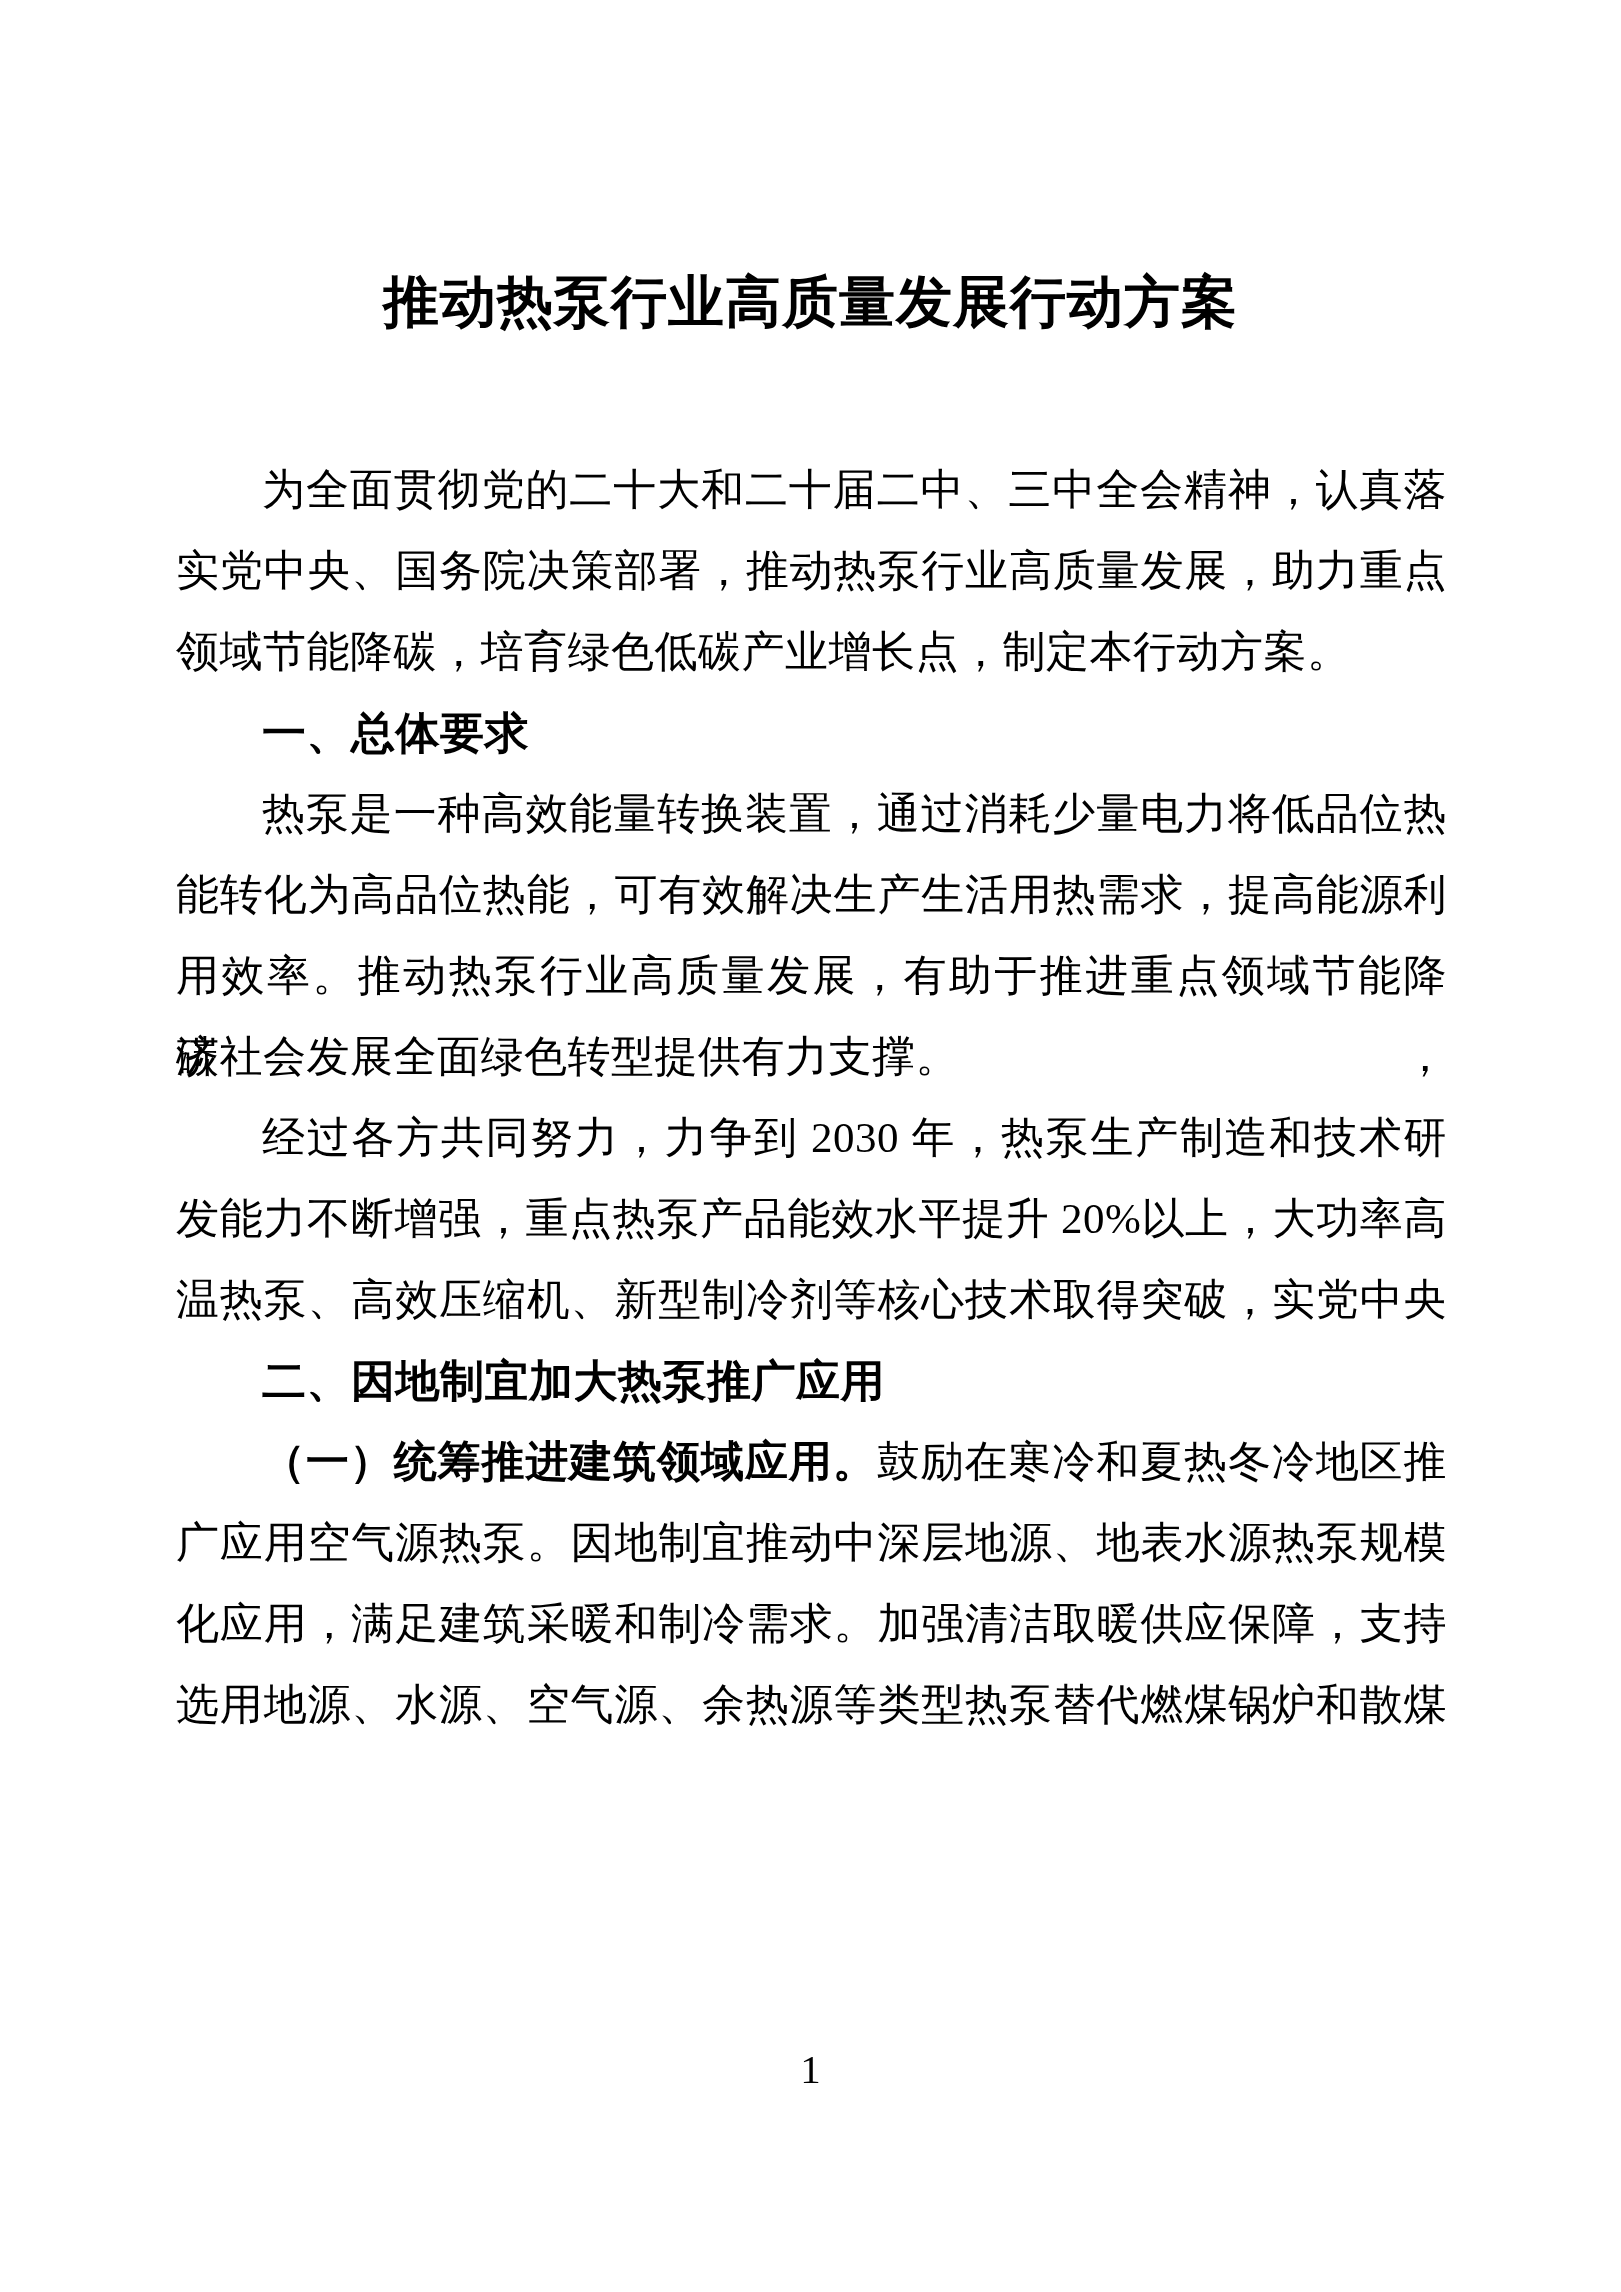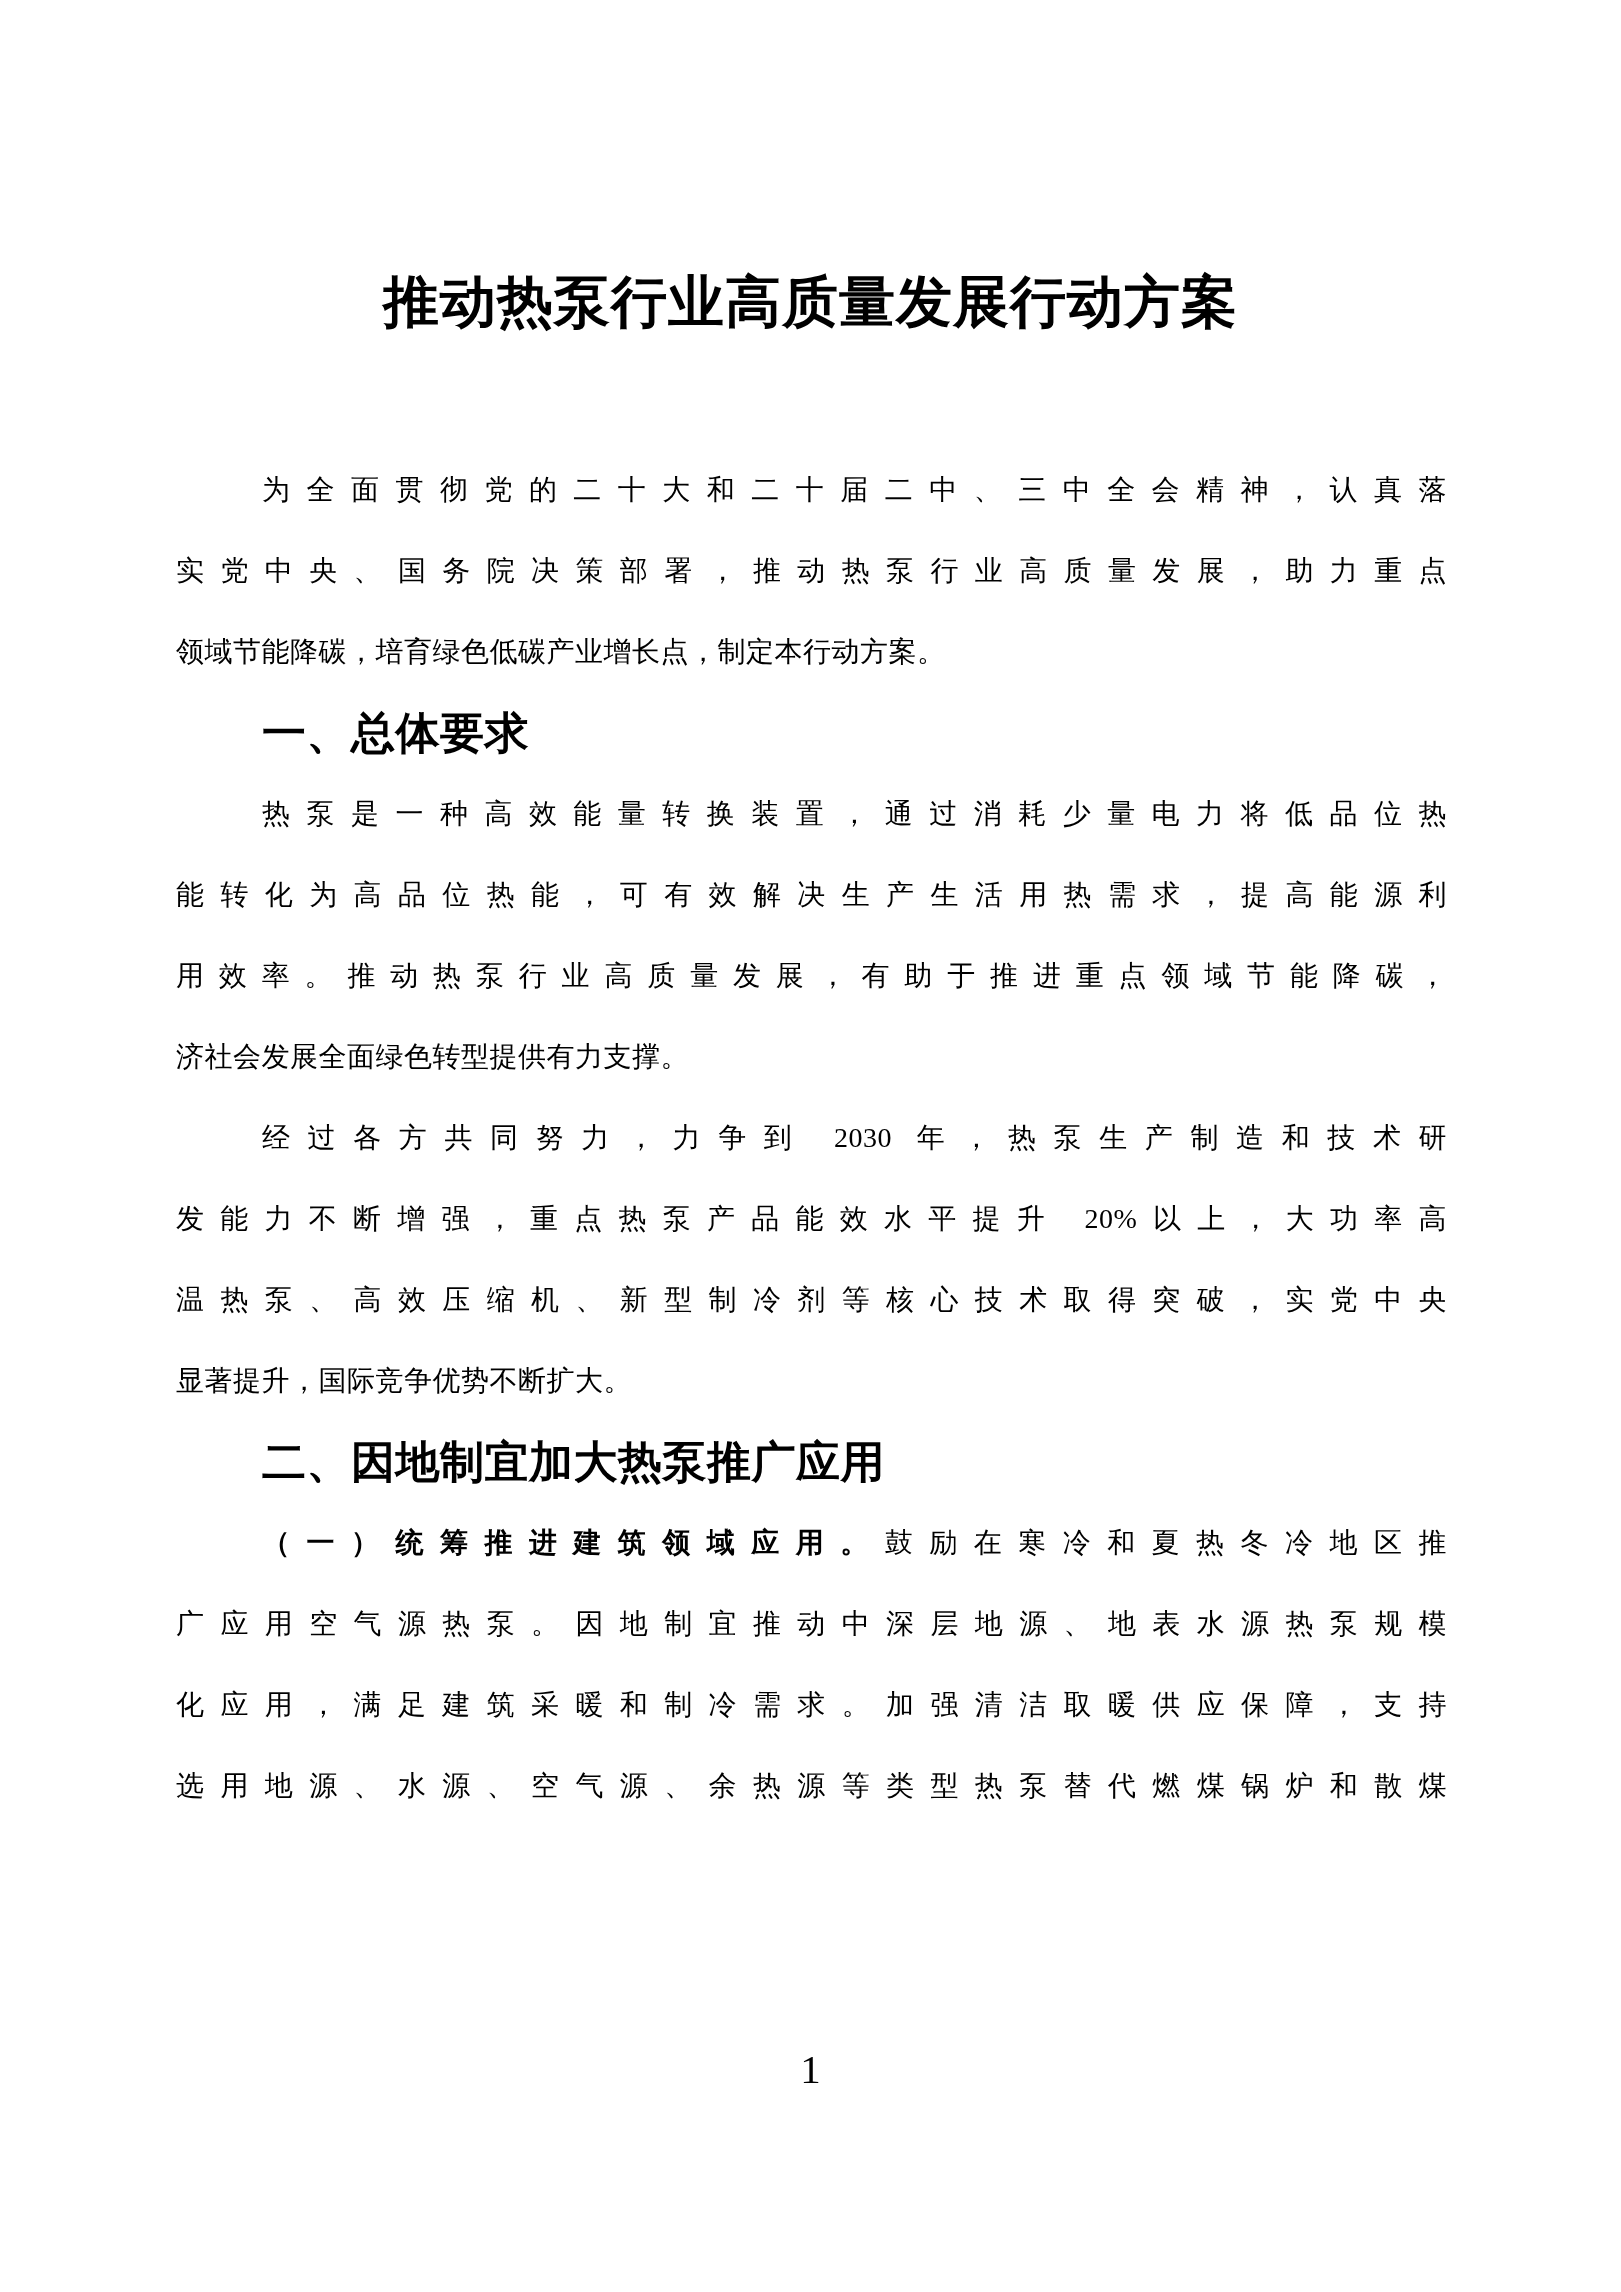--- a/index.html
+++ b/index.html
@@ -30,21 +30,21 @@
   }
   .body-text {
     position: absolute;
     top: 449px;
     left: 176px;
     width: 1271px;
   }
   .line {
     height: 81px;
     line-height: 81px;
-    font-size: 28px;
+    font-size: 43px;
     text-align: justify;
     text-align-last: justify;
     text-justify: inter-character;
     letter-spacing: 0.5px;
   }
   .line.indent {
     text-indent: 86px;
   }
   .line.end {
     text-align: right;
@@ -87,21 +87,20 @@
     <div class="line heading">一、总体要求</div>
 
     <div class="line indent">热泵是一种高效能量转换装置，通过消耗少量电力将低品位热</div>
     <div class="line">能转化为高品位热能，可有效解决生产生活用热需求，提高能源利</div>
     <div class="line">用效率。推动热泵行业高质量发展，有助于推进重点领域节能降碳，</div>
     <div class="line end">济社会发展全面绿色转型提供有力支撑。</div>
 
     <div class="line indent">经过各方共同努力，力争到 2030 年，热泵生产制造和技术研</div>
     <div class="line">发能力不断增强，重点热泵产品能效水平提升 20%以上，大功率高</div>
     <div class="line">温热泵、高效压缩机、新型制冷剂等核心技术取得突破，实党中央</div>
-    <div class="line end">显著提升，国际竞争优势不断扩大。</div>
 
     <div class="line heading">二、因地制宜加大热泵推广应用</div>
 
     <div class="line indent">
       <span class="lead-bold">（一）统筹推进建筑领域应用。</span><span>鼓励在寒冷和夏热冬冷地区推</span>
     </div>
     <div class="line">广应用空气源热泵。因地制宜推动中深层地源、地表水源热泵规模</div>
     <div class="line">化应用，满足建筑采暖和制冷需求。加强清洁取暖供应保障，支持</div>
     <div class="line">选用地源、水源、空气源、余热源等类型热泵替代燃煤锅炉和散煤</div>
 

